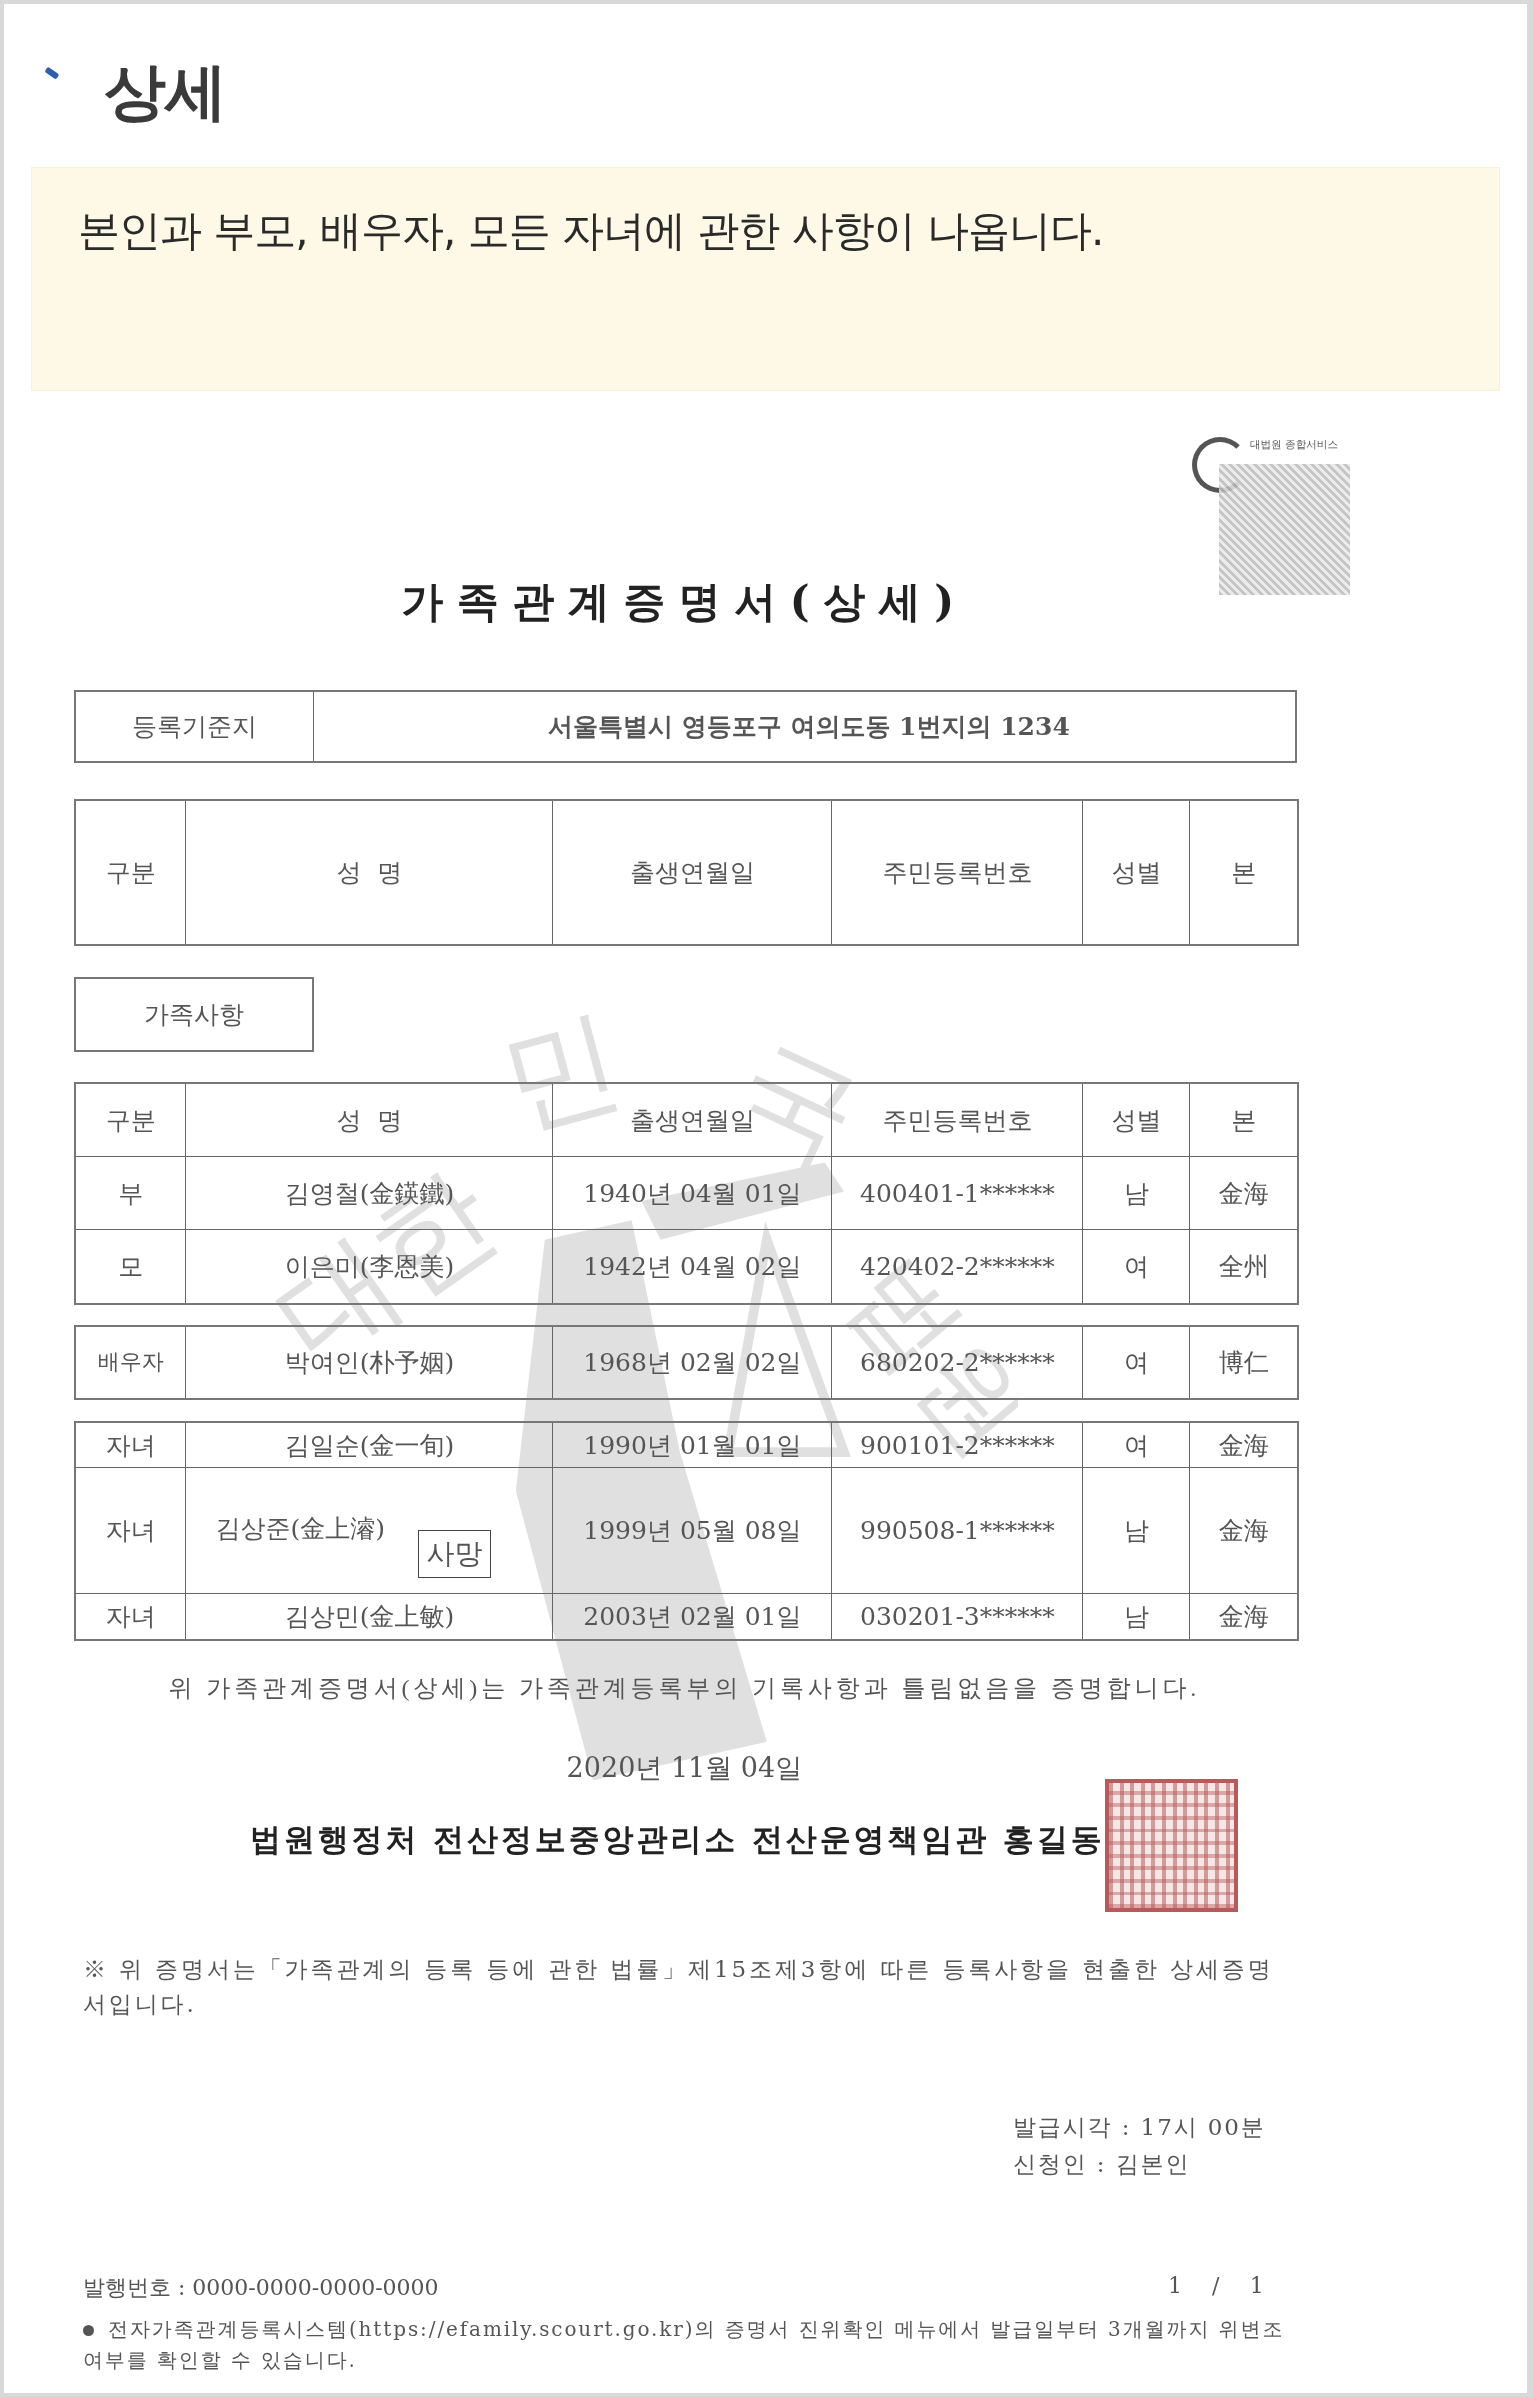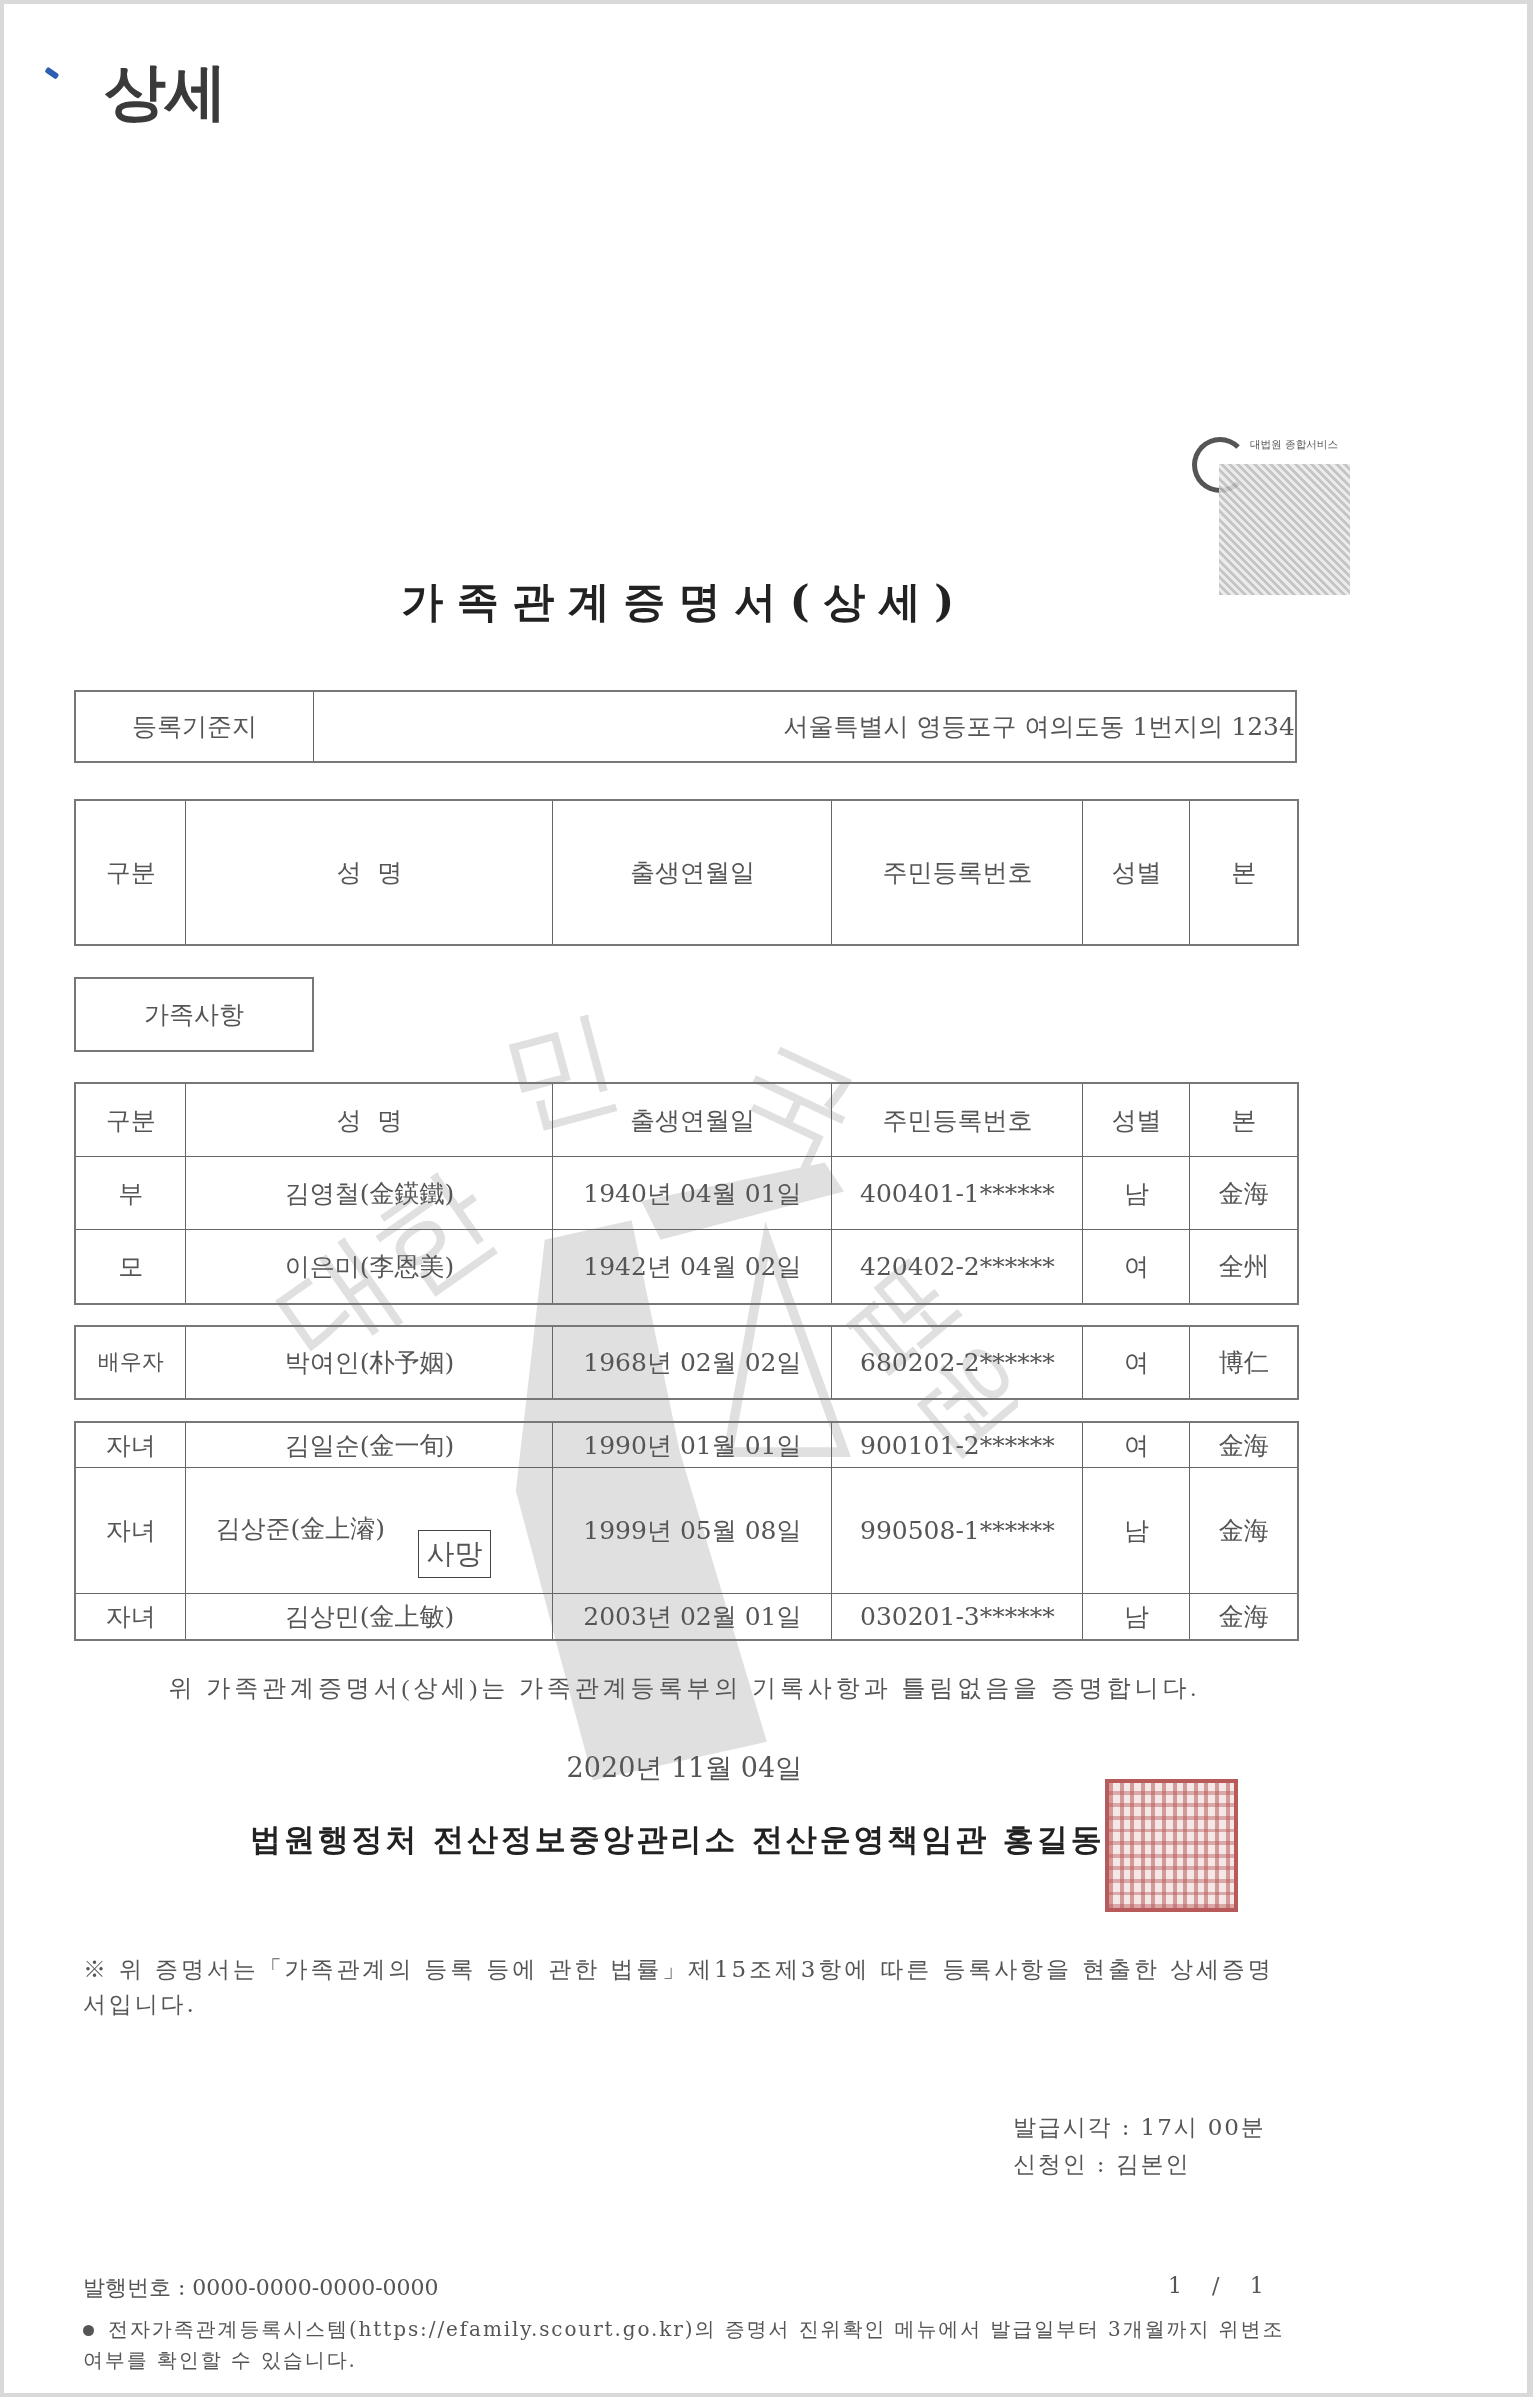--- a/index.html
+++ b/index.html
@@ -176,20 +176,23 @@
   .bullet { display: inline-block; width: 11.6px; height: 11.6px; border-radius: 50%; background: #555; margin-right: 13.5px; vertical-align: middle; }
 </style>
 </head>
 <body>
 
 <div class="page">
 
   <span class="heading-mark"></span>
   <div class="heading-title">상세</div>
 
+  <div class="info-box">
+    <div class="info-text">본인과 부모, 배우자, 모든 자녀에 관한 사항이 나옵니다.</div>
+  </div>
 
   <div>
 
     <div class="qr-logo"></div>
     <div class="qr-label doc-serif">대법원 종합서비스</div>
     <div class="qr-code"></div>
 
     <div class="doc-title">가족관계증명서(상세)</div>
 
     <svg class="watermark" viewBox="0 0 820 900">
@@ -201,21 +204,21 @@
         <path d="M330 300 L420 280 L470 520 L560 820 L380 860 L300 560 Z"></path>
         <path d="M430 260 L620 220 L640 250 L450 300 Z"></path>
         <path d="M560 300 L520 520 L640 520 Z" fill="none" stroke="#777" stroke-width="10"></path>
       </g>
     </svg>
 
     <table class="cert" style="left:70px; top:686px; width:1223px; height:73px;">
       <tbody>
           <tr>
         <td style="width:237px;">등록기준지</td>
-        <td style="text-align:right; padding-left:9px;">서울특별시 영등포구 여의도동 1번지의 1234</td>
+        <td style="text-align:center; padding-left:9px;font-weight:bold;">서울특별시 영등포구 여의도동 1번지의 1234</td>
       </tr>
     </tbody>
       </table>
 
     <table class="cert" style="left:70px; top:795px; width:1223px; height:147px;">
       <colgroup>
         <col class="col-gubun">
           <col class="col-name">
           <col class="col-birth">
           <col class="col-rrn">

